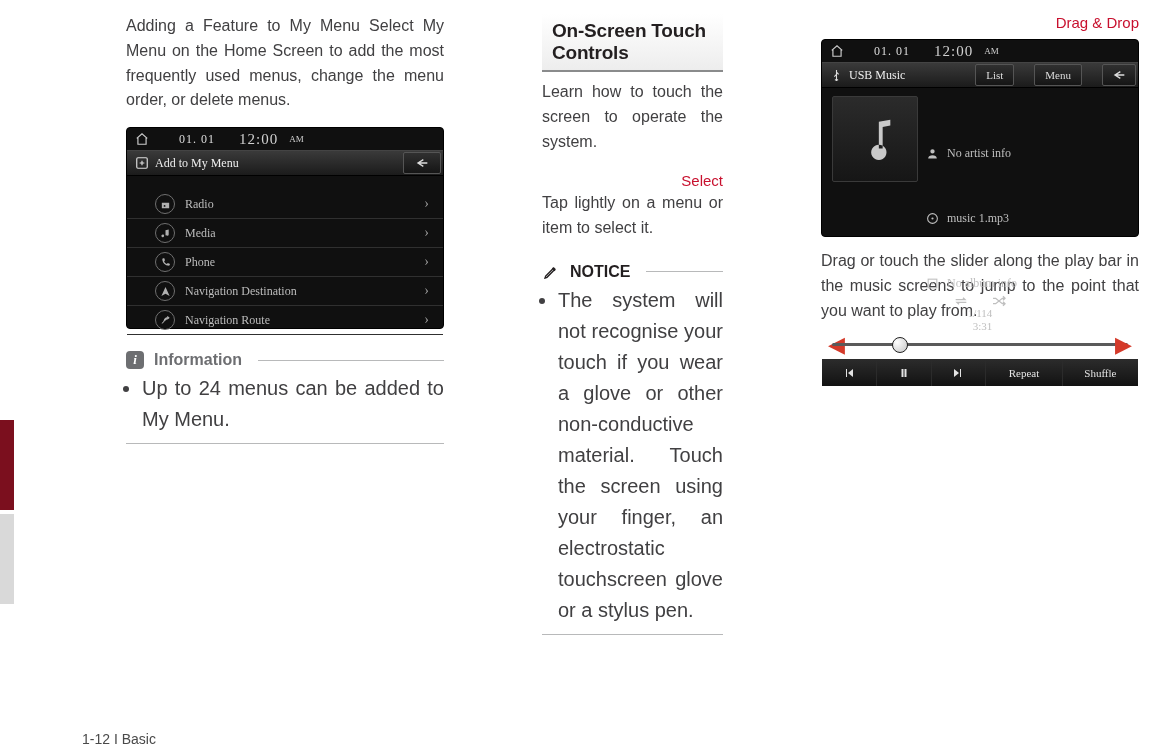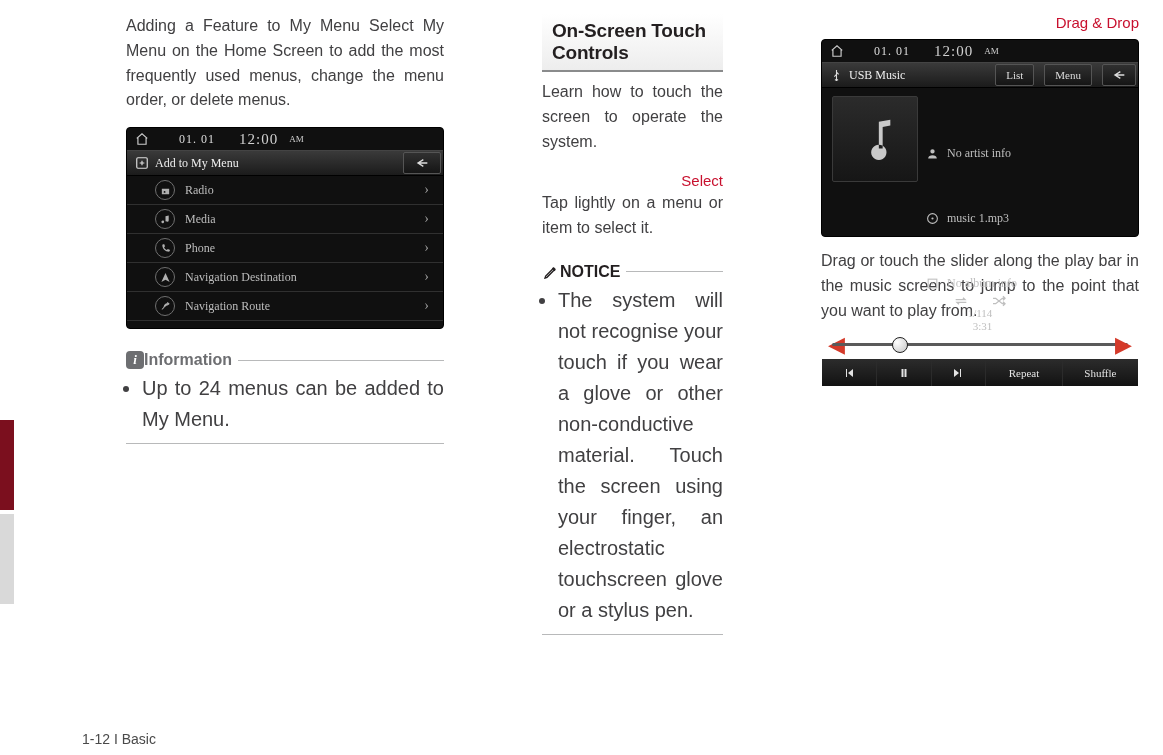--- a/index.html
+++ b/index.html
@@ -45,21 +45,21 @@
     border-bottom:2px solid #8a8b8c;
     background:linear-gradient(to bottom,#ffffff 0%,#ededed 100%);
   }
   .section-head span{
     font-weight:700;font-size:19px;letter-spacing:-0.2px;
   }
   .sub-red{color:var(--red);font-weight:400;font-size:15px;margin:18px 0 2px;text-align:right;}
 
   
   .info-head,.notice-head{
-    display:flex;align-items:center;gap:0;margin-top:22px;
+    display:flex;align-items:center;gap:10px;margin-top:22px;
   }
   .info-head .icon{
     width:18px;height:18px;border-radius:4px;background:#6d6e71;
     color:#fff;font-size:13px;font-style:italic;font-family:Georgia,serif;
     display:flex;align-items:center;justify-content:center;font-weight:700;
   }
   .info-head .label{color:#6d6e71;font-weight:700;font-size:16px;}
   .info-head .rule,.notice-head .rule{flex:1;height:1px;background:var(--line);margin-left:6px;}
   .notice-head .icon{
     width:18px;height:18px;display:flex;align-items:center;justify-content:center;
@@ -93,35 +93,35 @@
     display:flex;align-items:center;justify-content:space-between;
     padding:0 2px 0 8px;color:#eee;font-size:12px;
     border-top:1px solid #444;border-bottom:1px solid #000;
   }
   .titlebar .left{display:flex;align-items:center;gap:6px;}
   .titlebar .back{
     width:36px;height:20px;border:1px solid #555;border-radius:2px;
     background:linear-gradient(to bottom,#303030,#151515);
     display:flex;align-items:center;justify-content:center;
   }
-  .menu-list{padding:0;}
+  .menu-list{padding:0;margin-top:14px;}
   .menu-row{
     height:28px;display:flex;align-items:center;justify-content:space-between;
     padding:0 14px 0 28px;color:#bdbdbd;
     border-bottom:1px solid #303030;
   }
   .menu-row .left{display:flex;align-items:center;gap:10px;}
   .menu-row .ico{width:18px;height:18px;border:1px solid #6f6f6f;border-radius:50%;
     display:flex;align-items:center;justify-content:center;}
   .menu-row .ico svg{width:11px;height:11px;fill:#b0b0b0;}
   .menu-row .chev{font-size:14px;color:#9a9a9a;}
 
   
   .shot2{width:316px;height:196px;margin-top:8px;font-size:12px;position:relative;}
-  .shot2 .titlebar .btns{display:flex;gap:10px;}
+  .shot2 .titlebar .btns{display:flex;gap:20px;}
   .shot2 .smallbtn{
     height:20px;padding:0 10px;border:1px solid #555;border-radius:2px;
     background:linear-gradient(to bottom,#303030,#151515);
     display:flex;align-items:center;justify-content:center;font-size:11px;color:#ddd;
   }
   .np-body{display:flex;gap:8px;padding:8px 10px 0 10px;}
   .albumart{
     width:84px;height:84px;border:1px solid #3a3a3a;border-radius:2px;
     background:linear-gradient(to bottom,#2b2b2b,#161616);
     display:flex;align-items:center;justify-content:center;

